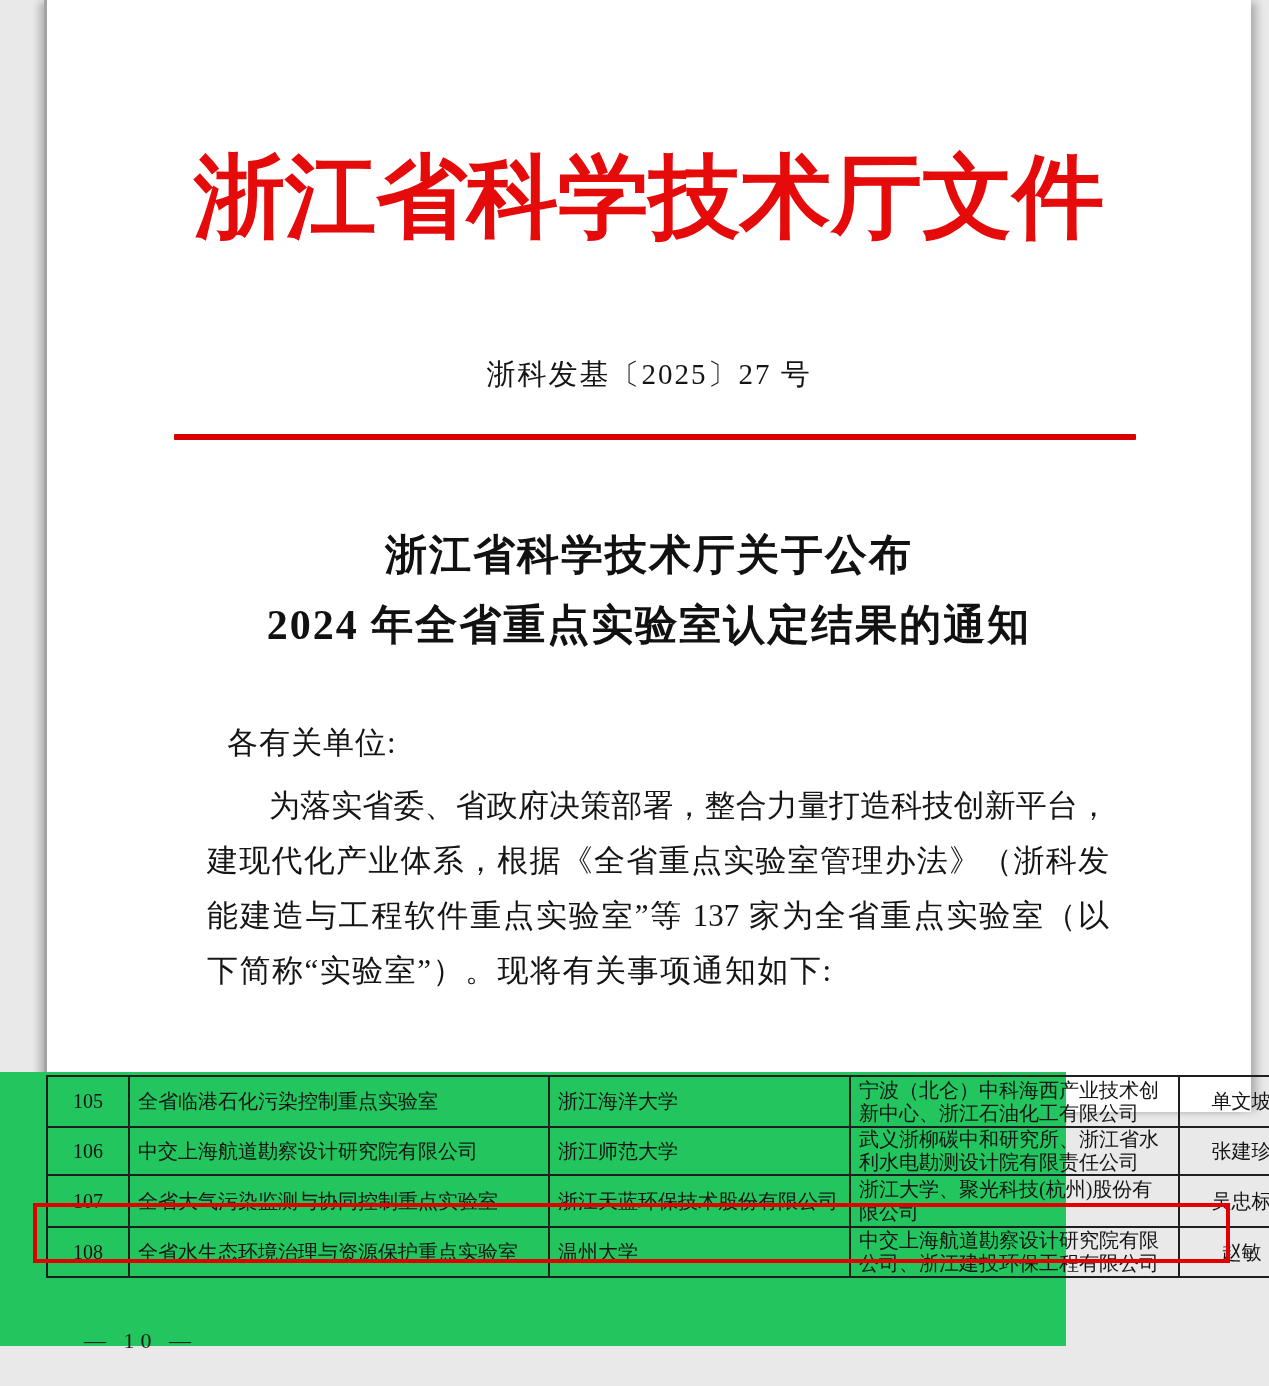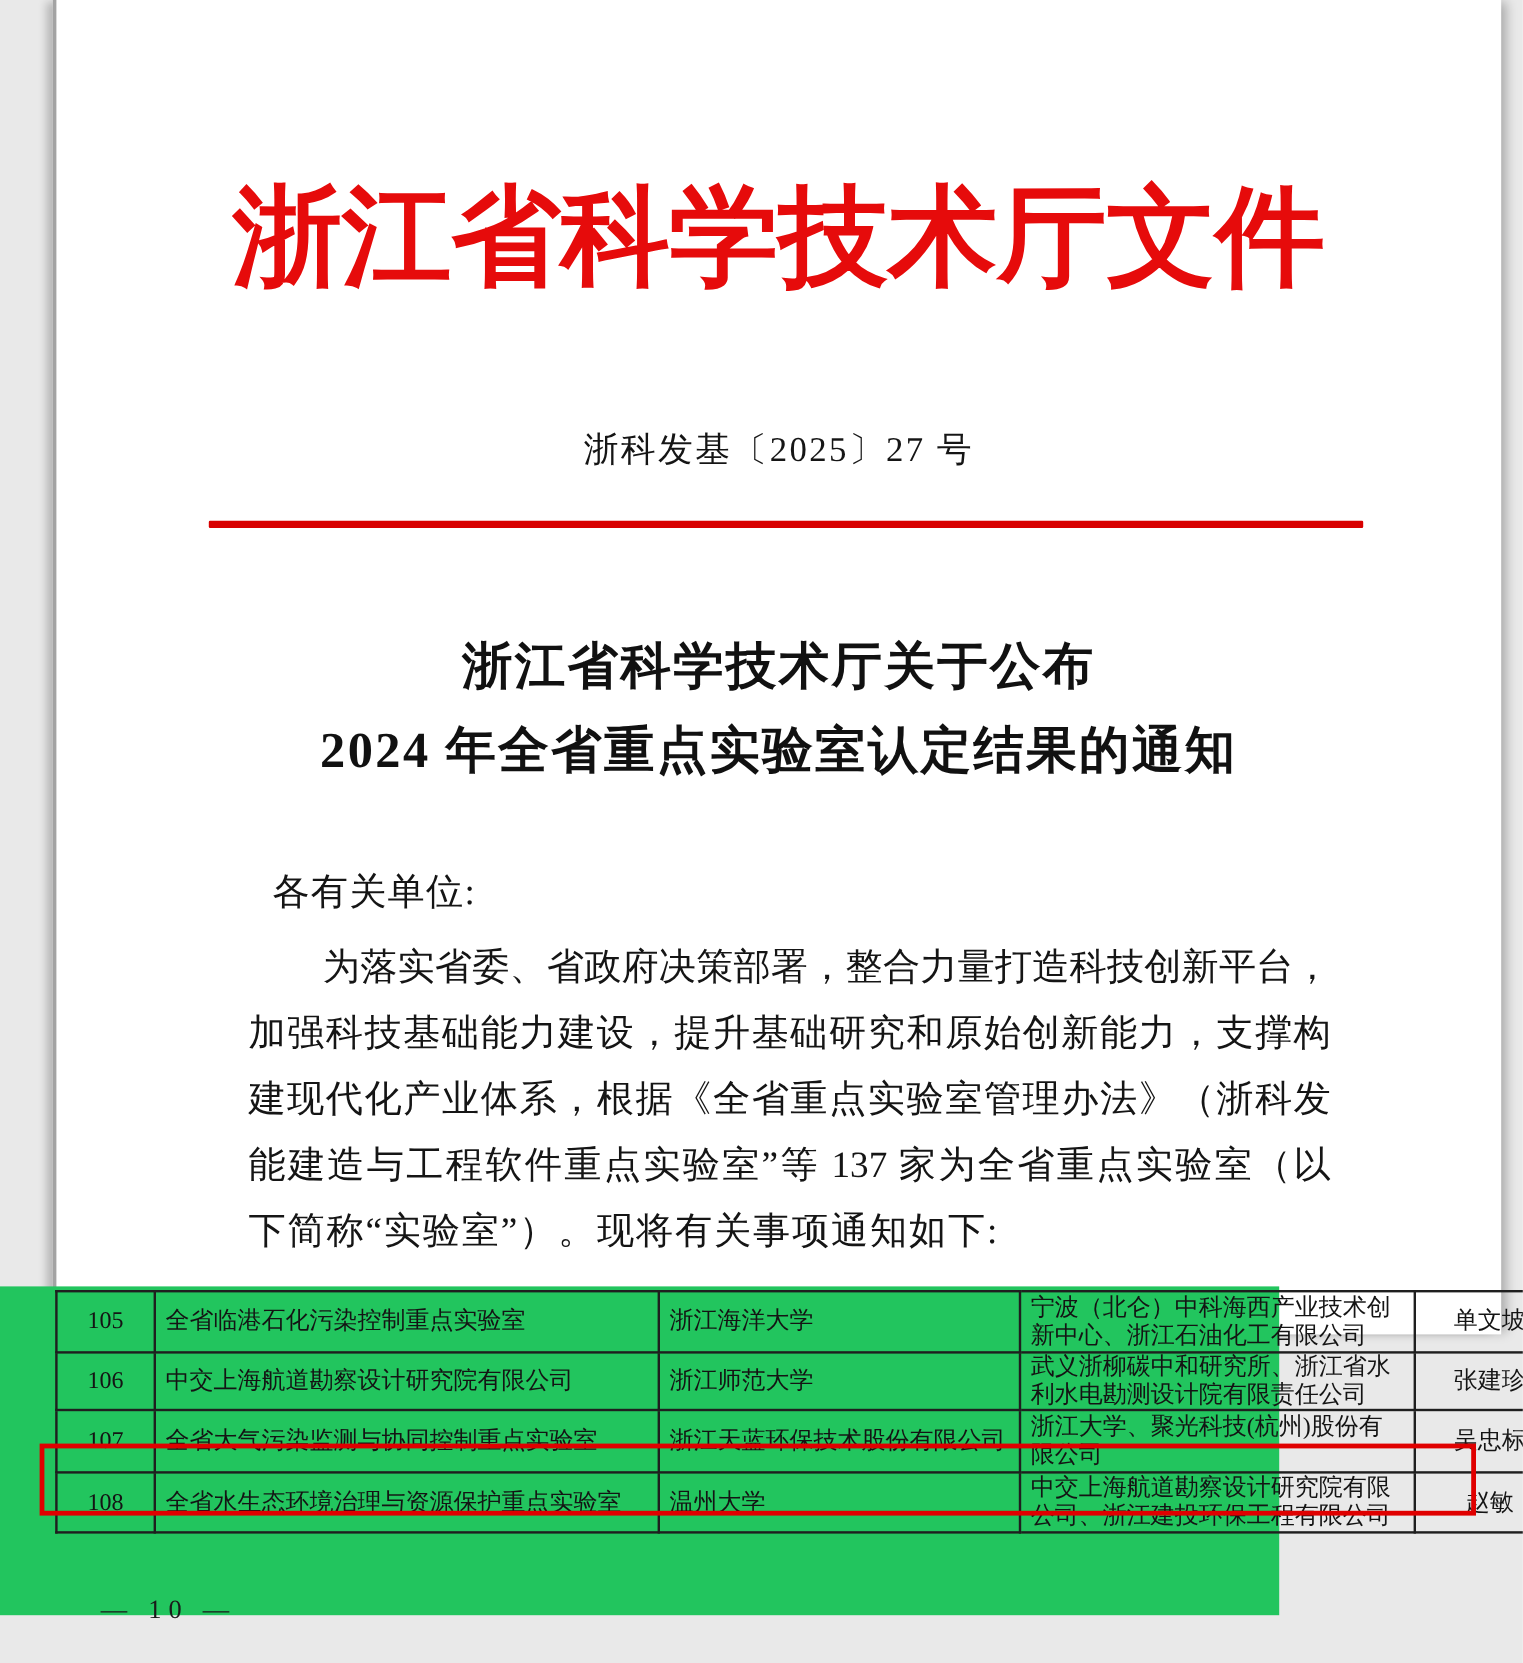--- a/index.html
+++ b/index.html
@@ -116,21 +116,20 @@
     <div class="red-rule"></div>
 
     <div class="notice-title l1">浙江省科学技术厅关于公布</div>
 
     <div class="notice-title l2">2024 年全省重点实验室认定结果的通知</div>
 
     <div class="salutation">各有关单位:</div>
 
     <div class="para">
       <div class="bline first">为落实省委、省政府决策部署，整合力量打造科技创新平台，</div>
-      <div class="bline">加强科技基础能力建设，提升基础研究和原始创新能力，支撑构</div>
       <div class="bline">建现代化产业体系，根据《全省重点实验室管理办法》（浙科发</div>
       <div class="bline">能建造与工程软件重点实验室”等 137 家为全省重点实验室（以</div>
       <div class="bline last">下简称“实验室”）。现将有关事项通知如下:</div>
     </div>
 
   </div>
 
   <div class="table-section">
     <table class="labs">
       <tbody>

